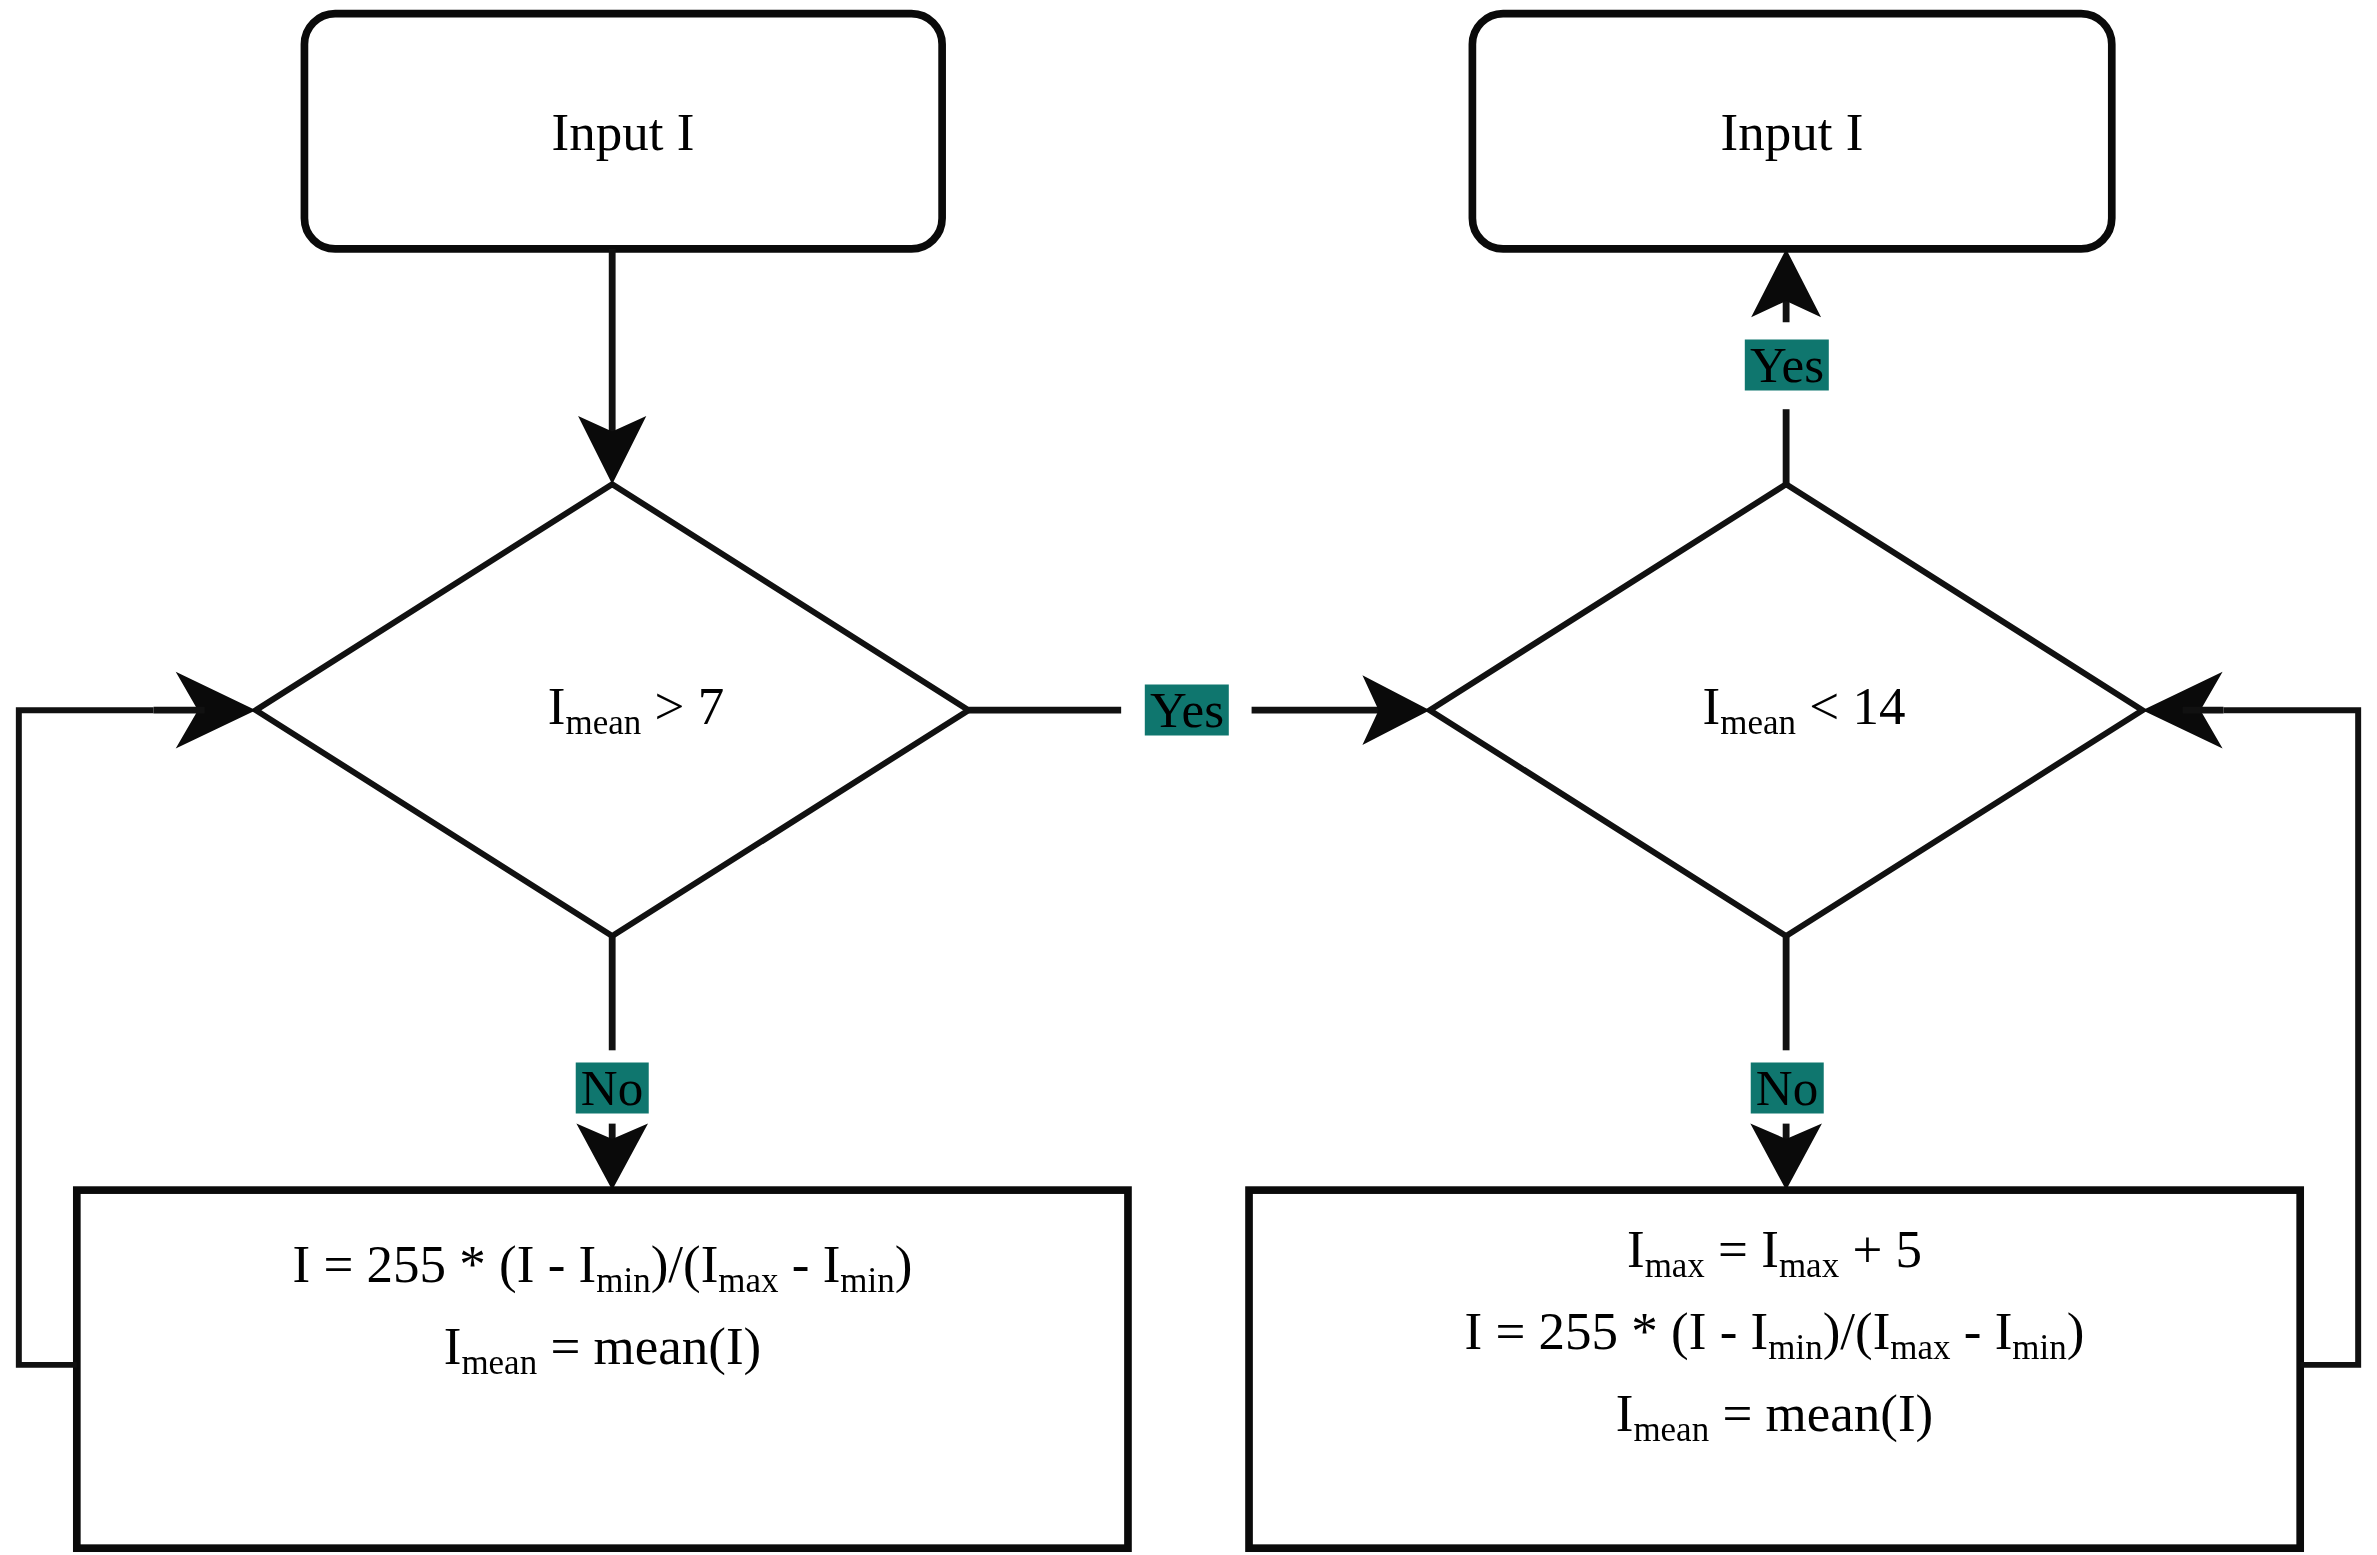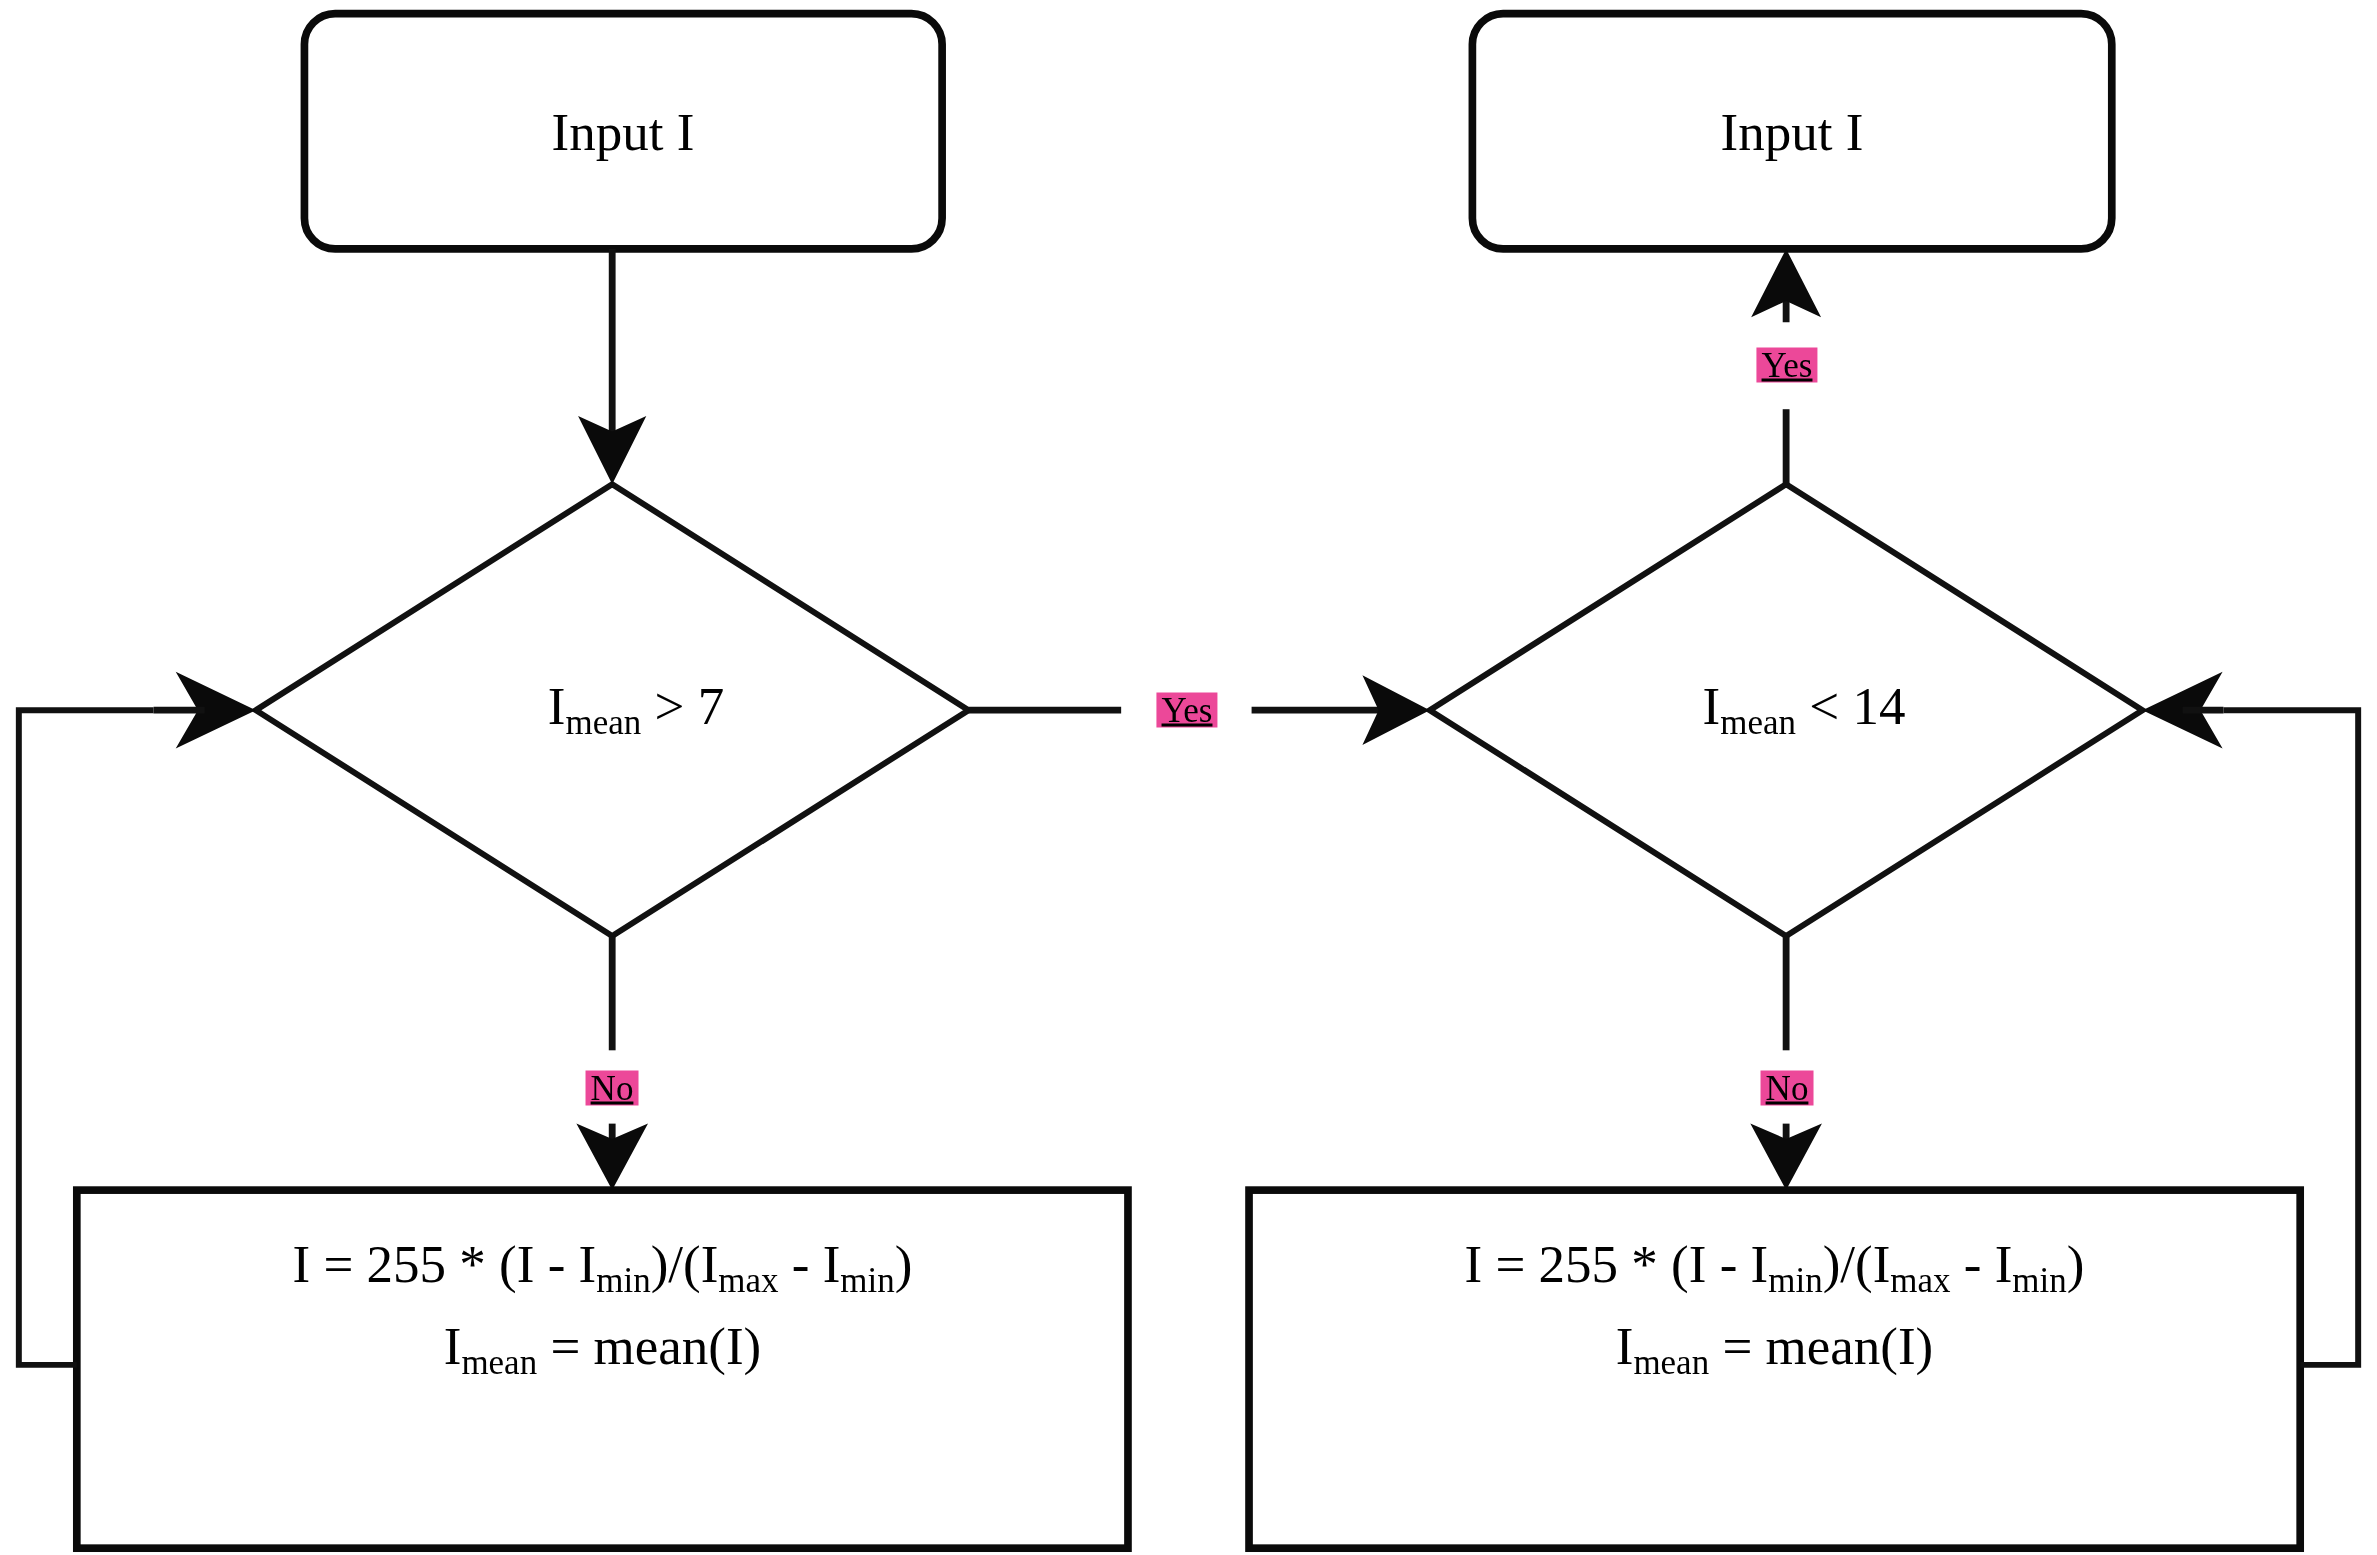--- a/index.html
+++ b/index.html
@@ -53,24 +53,23 @@
   .lbl {
     position: absolute;
     color: #000000;
     white-space: nowrap;
     line-height: 1.0;
   }
   .node-text {
     font-size: 53px;
   }
   .edge-text {
-    font-size: 35px;
-    background: #ec4899;
+    font-size: 51px;
+    background: #0f766e;
     padding: 0 5.1px;
-    text-decoration: underline;
   }
   .proc-line {
     font-size: 53px;
     text-align: center;
     white-space: nowrap;
   }
   .proc-box-text {
     position: absolute;
     text-align: center;
     color: #000;
@@ -161,20 +160,23 @@
       I = 255 * (I - I<sub>min</sub>)/(I<sub>max</sub> - I<sub>min</sub>)
     </div>
 
     <div class="proc-line" style="margin-top:15.3px;">
       <span>I</span><sub>mean</sub><span> = mean(I)</span>
     </div>
   </div>
 
   <div class="proc-box-text" style="left:1249px; top:1219px; width:1051px;">
 
+    <div class="proc-line">
+      <span>I</span><sub>max</sub><span>  =  I</span><sub>max</sub><span> + 5</span>
+    </div>
 
     <div class="proc-line" style="margin-top:15.3px;">
       I = 255 * (I - I<sub>min</sub>)/(I<sub>max</sub> - I<sub>min</sub>)
     </div>
 
     <div class="proc-line" style="margin-top:15.3px;">
       <span>I</span><sub>mean</sub><span> = mean(I)</span>
     </div>
   </div>
 

